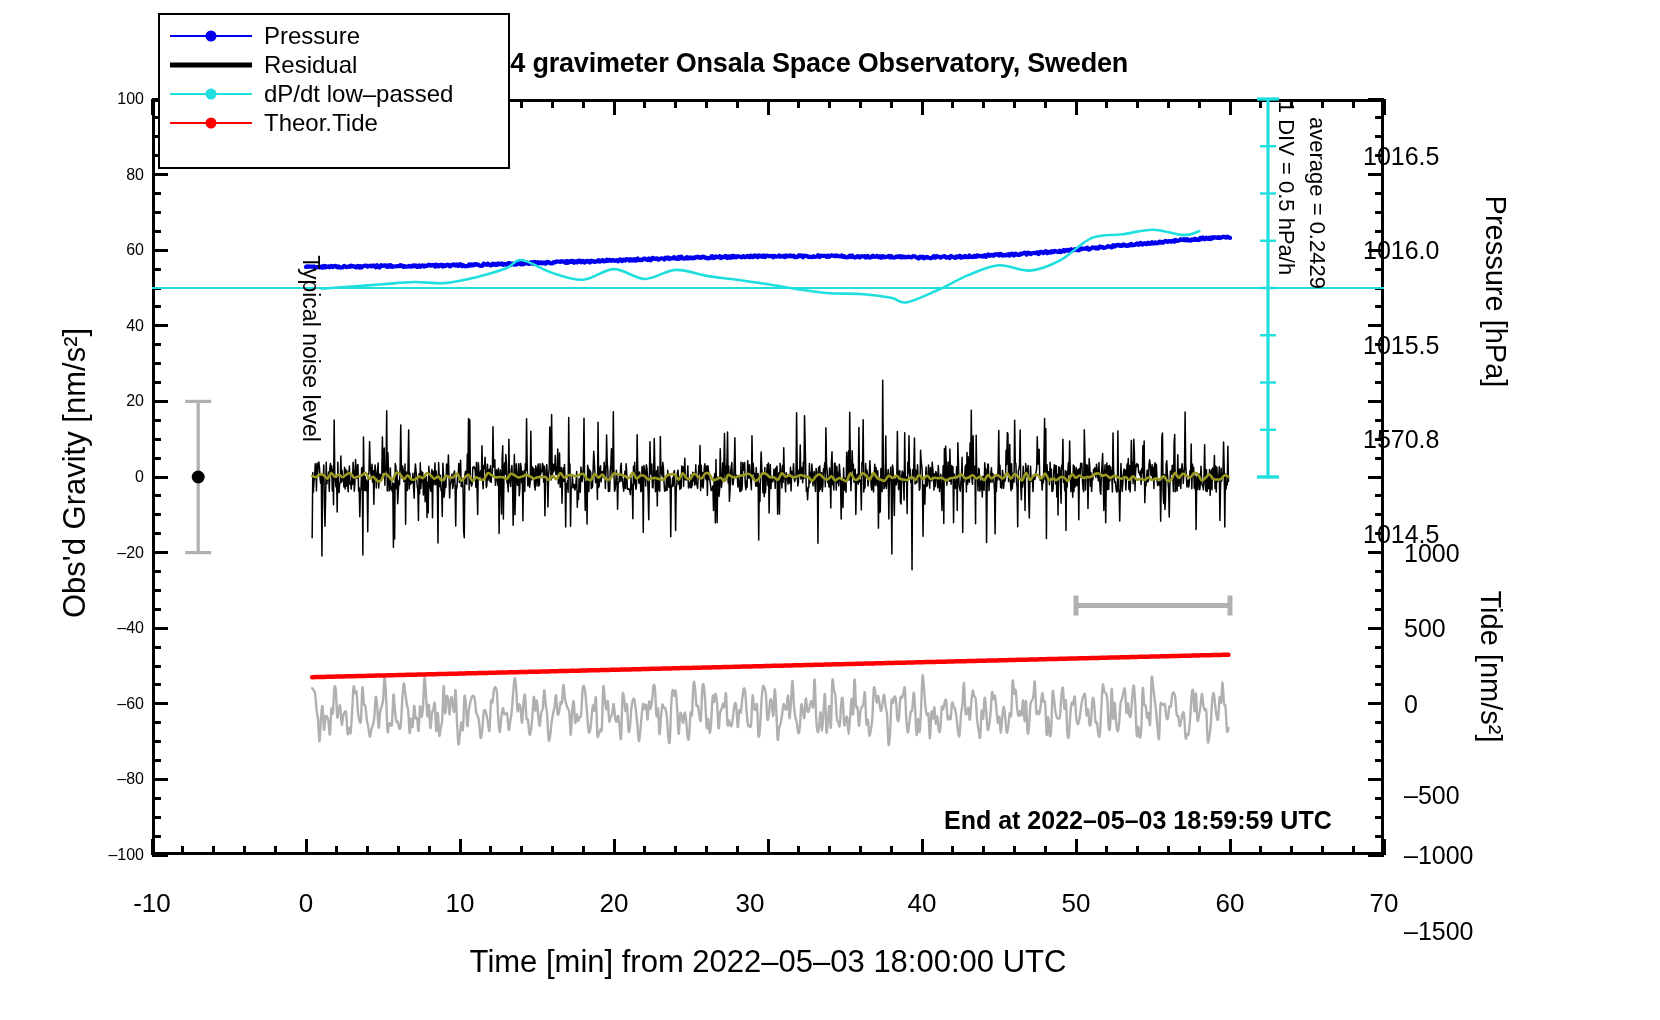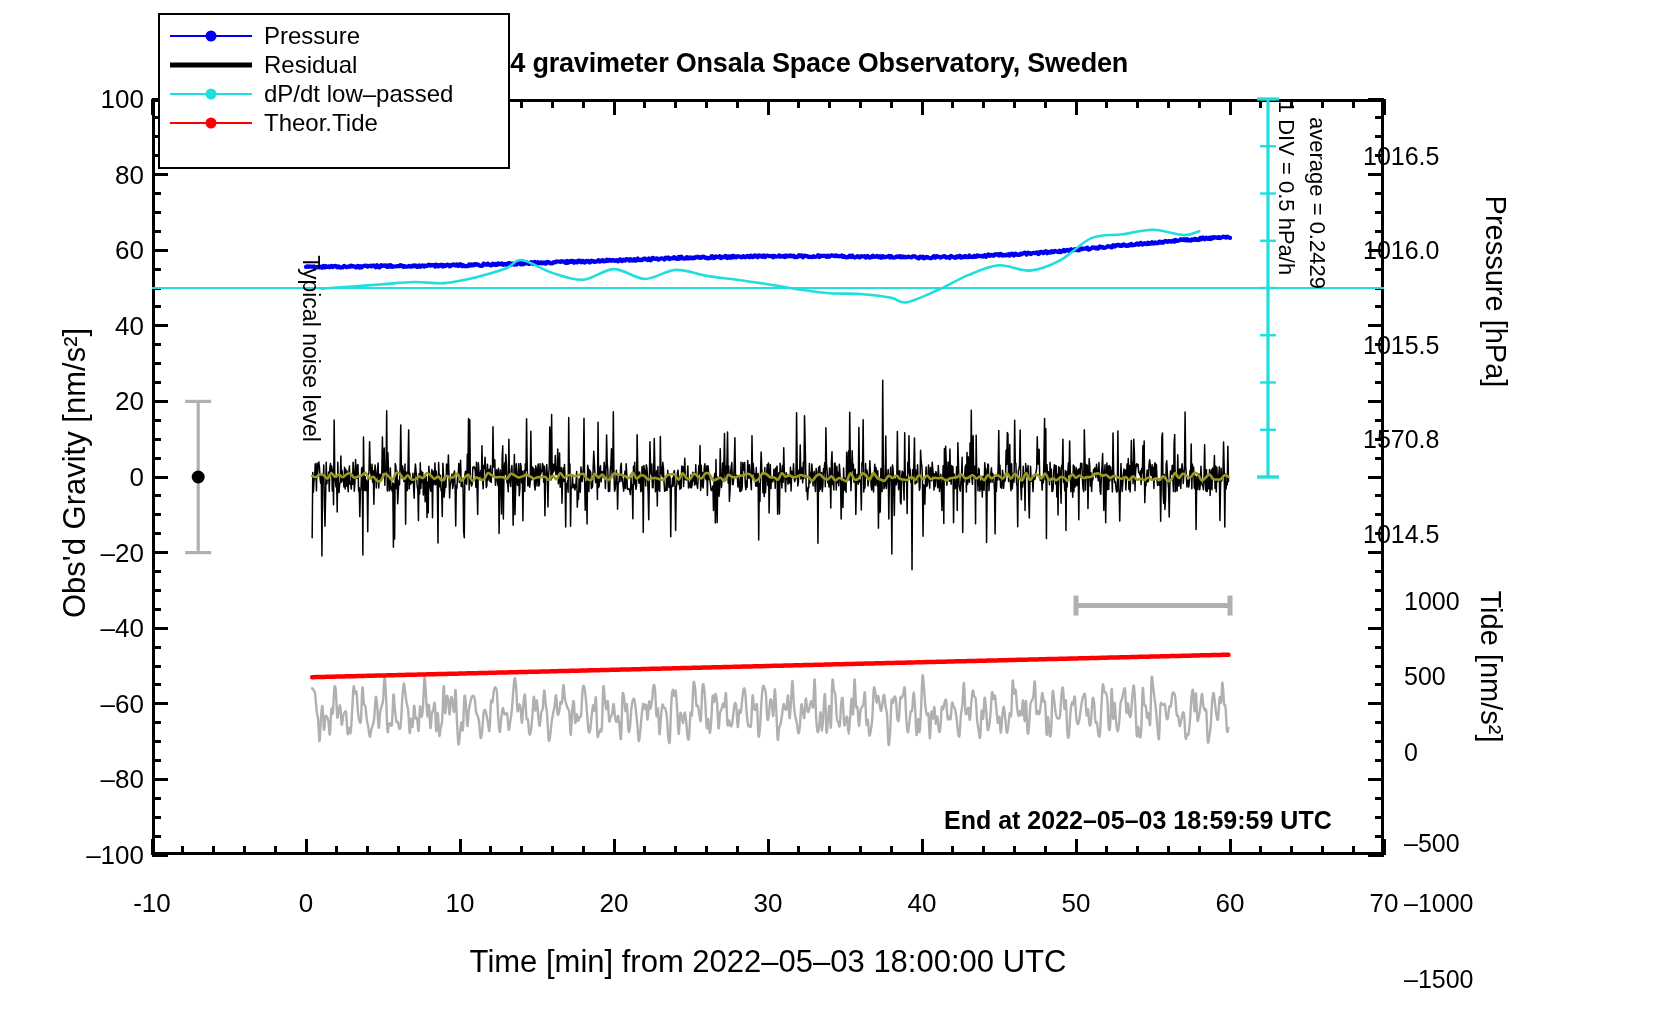--- a/index.html
+++ b/index.html
@@ -17,28 +17,28 @@
   #ylabel-left{position:absolute;left:-305px;top:455px;width:760px;text-align:center;
                transform:rotate(-90deg);font-size:31px;white-space:nowrap;}
   #xlabel{position:absolute;left:152px;top:944px;width:1232px;text-align:center;
           font-size:31px;white-space:nowrap;}
   #ylabel-press{position:absolute;left:1245px;top:275px;width:500px;text-align:center;
                 transform:rotate(90deg);font-size:29px;white-space:nowrap;}
   #ylabel-tide{position:absolute;left:1270px;top:650px;width:440px;text-align:center;
                transform:rotate(90deg);font-size:29px;white-space:nowrap;}
 
   
-  .tl-left{position:absolute;right:1516px;width:120px;text-align:right;font-size:26px;
+  .tl-left{position:absolute;right:1516px;width:120px;text-align:right;font-size:16px;
            transform:translateY(-50%);white-space:nowrap;}
   .tl-bottom{position:absolute;top:888px;width:120px;text-align:center;font-size:26px;
              transform:translateX(-50%);white-space:nowrap;}
   .tl-press{position:absolute;left:1363px;width:130px;text-align:left;font-size:25px;
             transform:translateY(-50%);white-space:nowrap;}
   .tl-tide{position:absolute;left:1404px;width:130px;text-align:left;font-size:25px;
-           transform:translateY(-50%);white-space:nowrap;margin-top:48px;}
+           transform:translateY(-50%);white-space:nowrap;}
 
   .tick{position:absolute;background:#000;}
 
   
   #legend{position:absolute;left:158px;top:13px;width:352px;height:156px;
           background:#fff;border:2px solid #000;box-sizing:border-box;
           padding:6px 10px 4px 10px;}
   .leg-row{display:flex;align-items:center;height:29px;text-align:center;}
   .leg-key{position:relative;width:82px;height:20px;flex:0 0 82px;margin-right:12px;}
   .leg-line{position:absolute;left:0;top:50%;width:82px;transform:translateY(-50%);}
@@ -246,21 +246,21 @@
       <div class="tl-left" style="top: 477px;">0</div>
       <div class="tl-left" style="top: 552.6px;">–20</div>
       <div class="tl-left" style="top: 628.2px;">–40</div>
       <div class="tl-left" style="top: 703.8px;">–60</div>
       <div class="tl-left" style="top: 779.4px;">–80</div>
       <div class="tl-left" style="top: 855px;">–100</div>
       <div class="tl-bottom" style="left: 152px;">-10</div>
       <div class="tl-bottom" style="left: 306px;">0</div>
       <div class="tl-bottom" style="left: 460px;">10</div>
       <div class="tl-bottom" style="left: 614px;">20</div>
-      <div class="tl-bottom" style="left: 768px;">30</div>
+      <div class="tl-bottom" style="left: 750px;">30</div>
       <div class="tl-bottom" style="left: 922px;">40</div>
       <div class="tl-bottom" style="left: 1076px;">50</div>
       <div class="tl-bottom" style="left: 1230px;">60</div>
       <div class="tl-bottom" style="left: 1384px;">70</div>
       <div class="tl-press" style="top: 155.7px;">1016.5</div>
       <div class="tl-press" style="top: 250.2px;">1016.0</div>
       <div class="tl-press" style="top: 344.7px;">1015.5</div>
       <div class="tl-press" style="top: 439.2px;">1570.8</div>
       <div class="tl-press" style="top: 533.7px;">1014.5</div>
       <div class="tl-tide" style="top: 552.6px;">1000</div>

